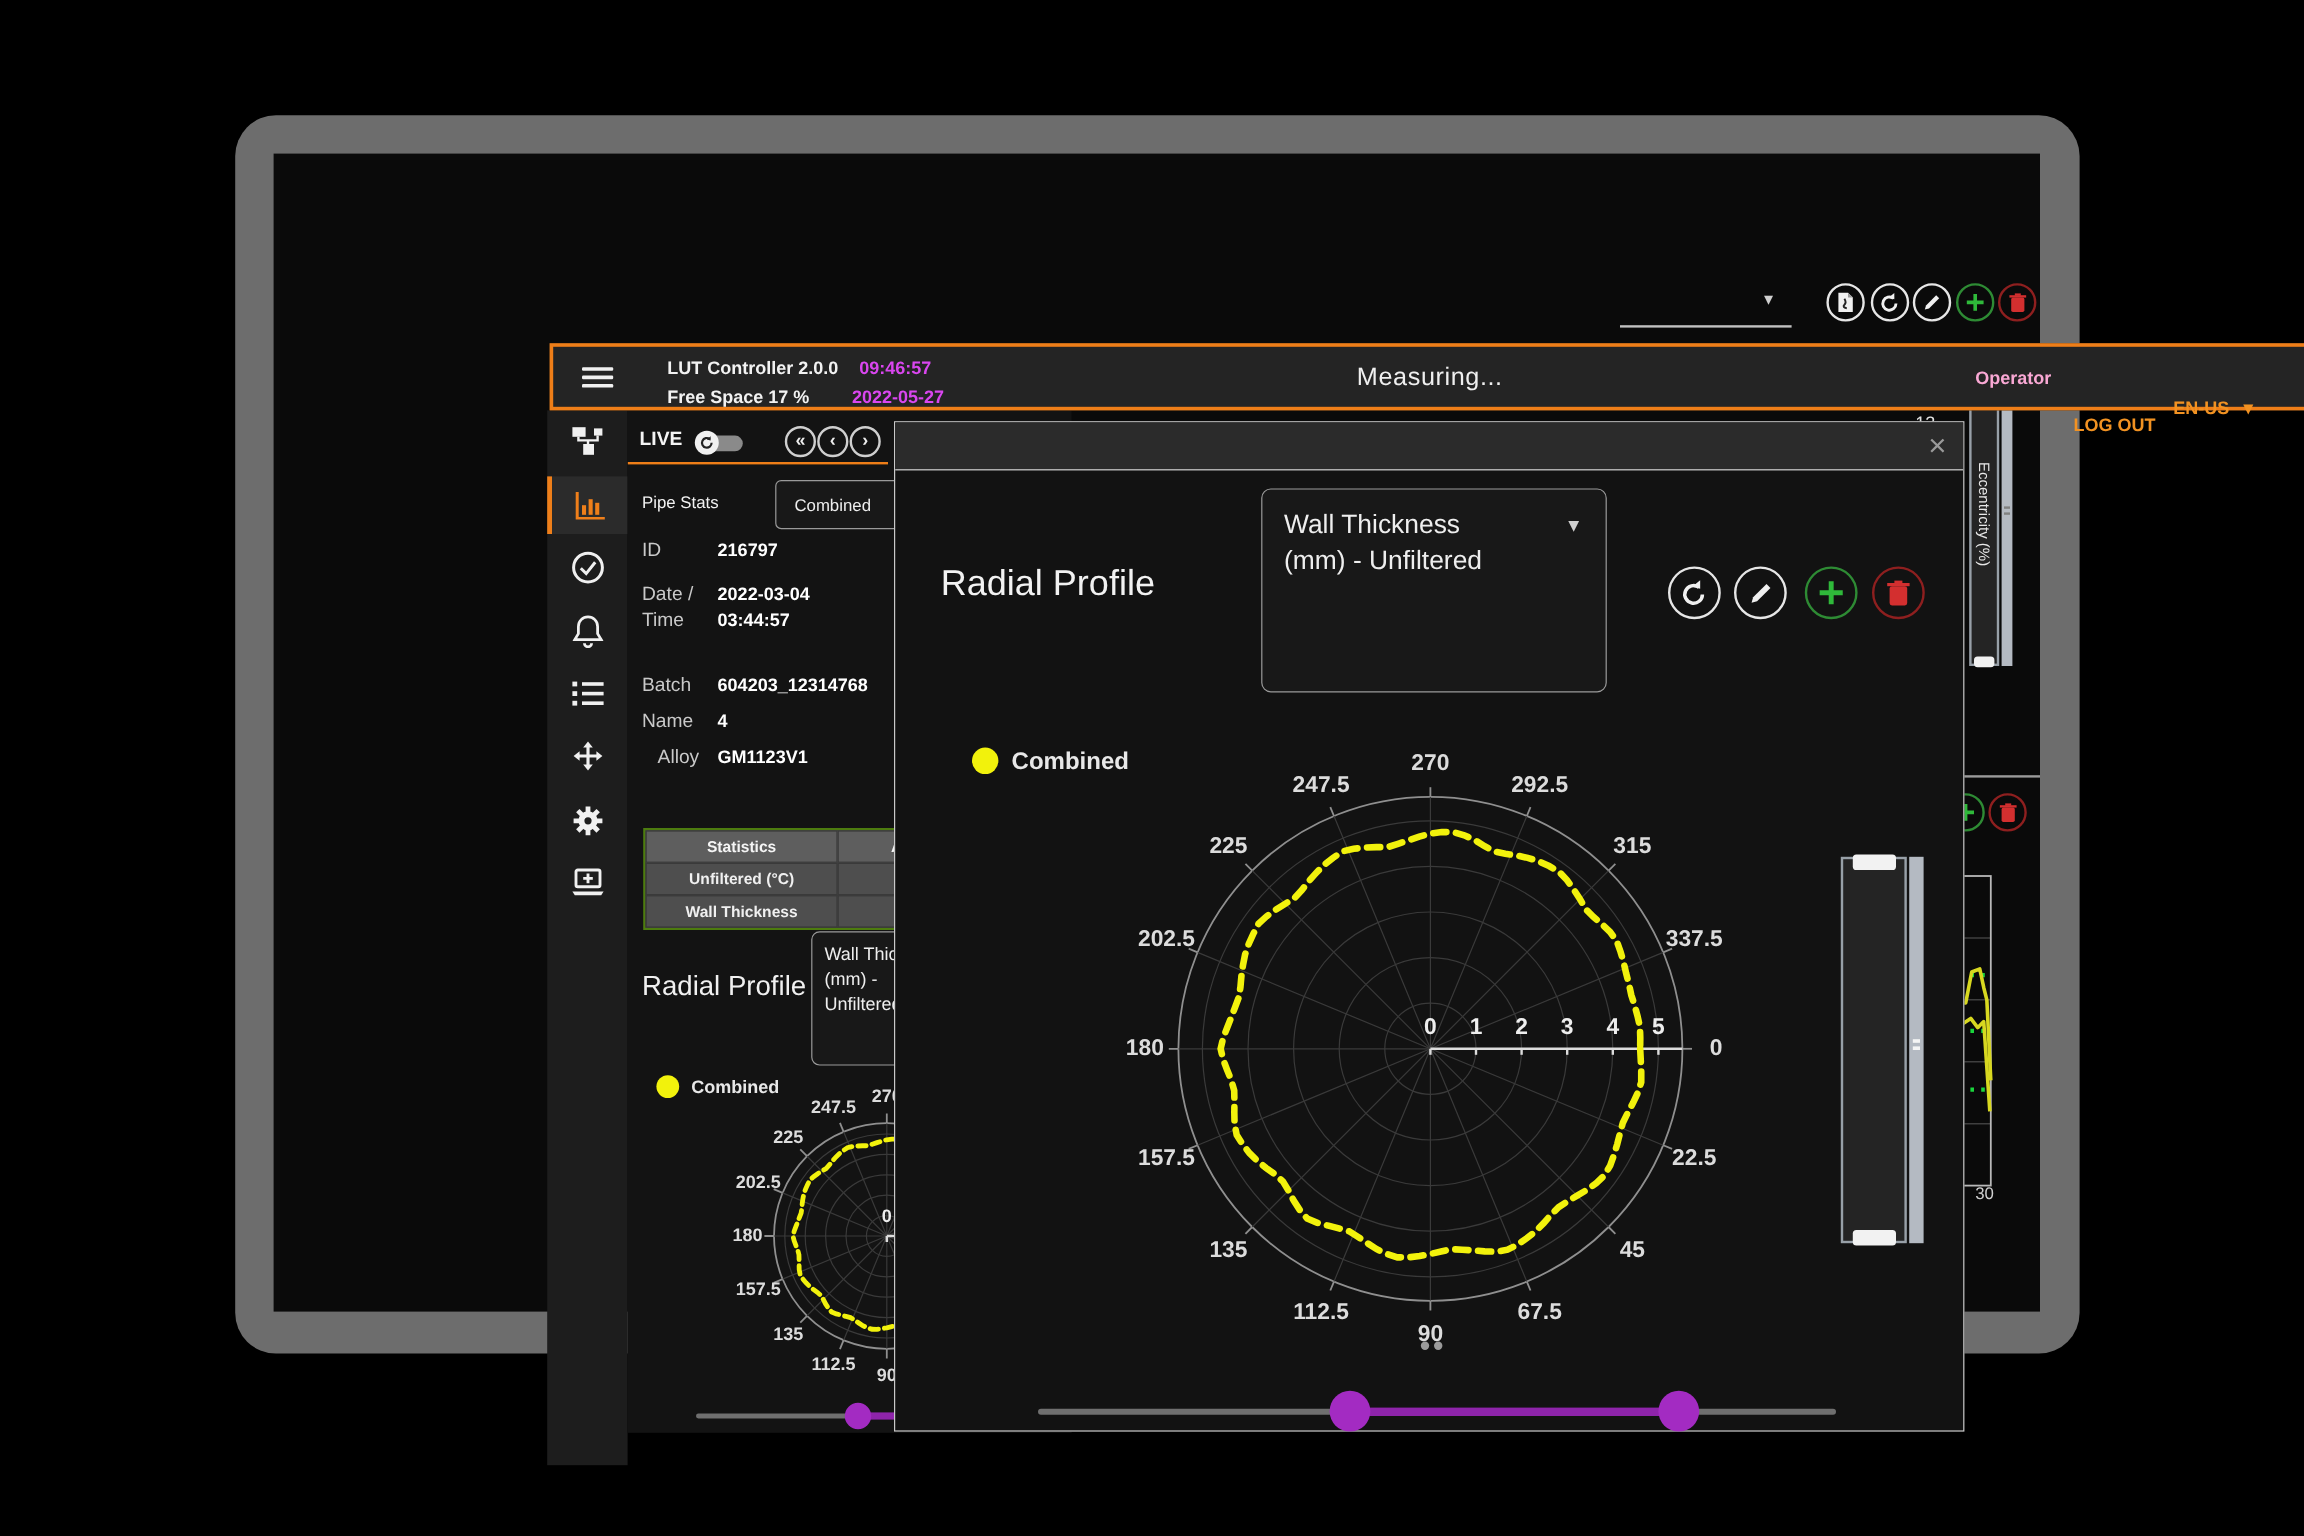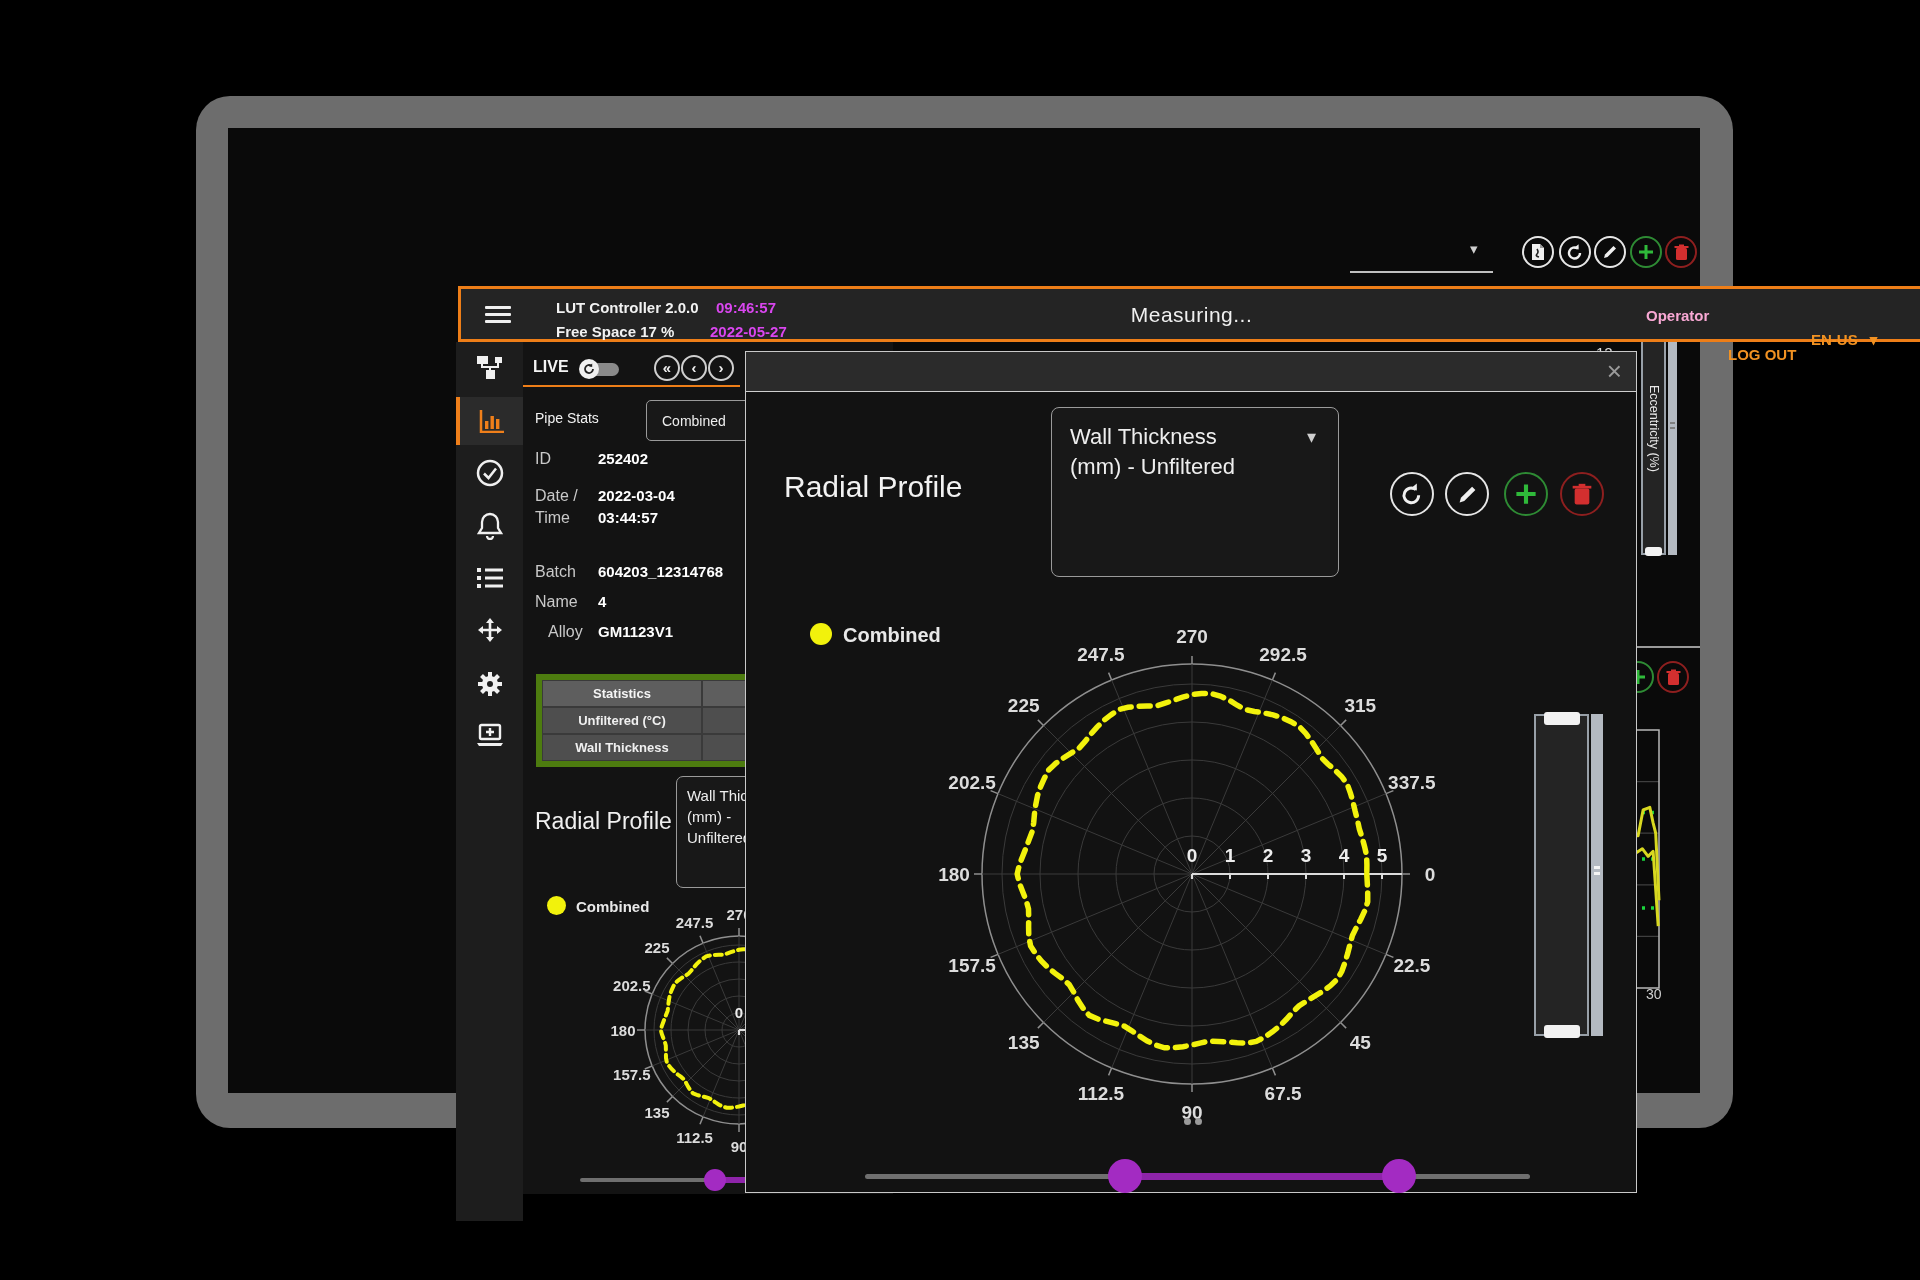--- a/index.html
+++ b/index.html
@@ -17,21 +17,21 @@
   .orange{color:#f29222;}
   .sidebar{left:228px;top:214px;width:67px;height:879px;background:#1d1d1d;z-index:2;}
   .sicon{position:absolute;left:0;width:67px;height:48px;display:flex;align-items:center;justify-content:center;}
   .sicon.active{background:#2b2b2b;border-left:4px solid #ef7f1a;box-sizing:border-box;}
   .leftpanel{left:295px;top:214px;width:370px;height:852px;background:#131313;overflow:hidden;z-index:2;}
   .lp{position:absolute;}
   .live{font-size:16px;font-weight:bold;color:#f4f4f4;}
   .navbtn{position:absolute;width:26px;height:26px;border:2px solid #cfcfcf;border-radius:50%;box-sizing:border-box;color:#eee;text-align:center;line-height:21px;font-size:15px;font-weight:bold;}
   .kv-label{font-size:16px;color:#c9c9c9;white-space:pre-line;}
   .kv-value{font-size:15px;color:#fff;font-weight:bold;white-space:pre-line;}
-  .stat-table{position:absolute;left:13px;top:332px;width:300px;border:6px solid #4d7c0f;font-size:13px;font-weight:bold;}
+  .stat-table{position:absolute;left:13px;top:348px;width:300px;border:2px solid #4d7c0f;font-size:13px;font-weight:bold;}
   .stat-row{display:flex;}
   .stat-cell{box-sizing:border-box;border:1px solid #3a3a3a;padding:5px 4px;text-align:center;}
   .c1{width:160px;} .c2{width:140px;}
   .sthead .stat-cell{background:#5e5e5e;color:#f5f5f5;}
   .stbody .stat-cell{background:#4e4e4e;color:#f0f0f0;}
   .selbox{border:1.5px solid #9a9a9a;border-radius:5px;box-sizing:border-box;background:#181818;}
   .modal{left:517px;top:223px;width:892px;height:842px;background:#121212;border:1px solid #c9c9c9;box-sizing:border-box;z-index:10;}
   .modal-head{position:absolute;left:0;top:0;width:100%;height:40px;background:#2b2b2b;border-bottom:1px solid #cfcfcf;box-sizing:border-box;}
   .mclose{position:absolute;right:14px;top:4px;font-size:26px;color:#9a9a9a;cursor:default;}
   .mtitle{position:absolute;left:38px;top:118px;font-size:30px;color:#f2f2f2;}
@@ -286,21 +286,21 @@
       <div class="lp navbtn" style="left:158px;top:13px;">‹</div>
       <div class="lp navbtn" style="left:185px;top:13px;">›</div>
       <div class="lp" style="left:0;top:43px;width:217px;height:2px;background:#ee7e18;"></div>
 
       <div class="lp" style="left:12px;top:68px;font-size:14px;color:#f2f2f2;">Pipe Stats</div>
       <div class="lp selbox" style="left:123px;top:58px;width:160px;height:41px;">
         <span style="position:absolute;left:15px;top:12px;font-size:14px;color:#eee;">Combined</span>
       </div>
 
       <div class="lp kv-label" style="left:12px;top:108px;">ID</div>
-      <div class="lp kv-value" style="left:75px;top:108px;">252402</div>
+      <div class="lp kv-value" style="left:75px;top:108px;">216797</div>
       <div class="lp kv-label" style="left:12px;top:143px;line-height:22px;">Date /
 Time</div>
       <div class="lp kv-value" style="left:75px;top:143px;line-height:22px;">2022-03-04
 03:44:57</div>
       <div class="lp kv-label" style="left:12px;top:221px;">Batch</div>
       <div class="lp kv-value" style="left:75px;top:221px;">604203_12314768</div>
       <div class="lp kv-label" style="left:12px;top:251px;">Name</div>
       <div class="lp kv-value" style="left:75px;top:251px;">4</div>
       <div class="lp kv-label" style="left:12px;top:281px;margin-left:13px;">Alloy</div>
       <div class="lp kv-value" style="left:75px;top:281px;">GM1123V1</div>

